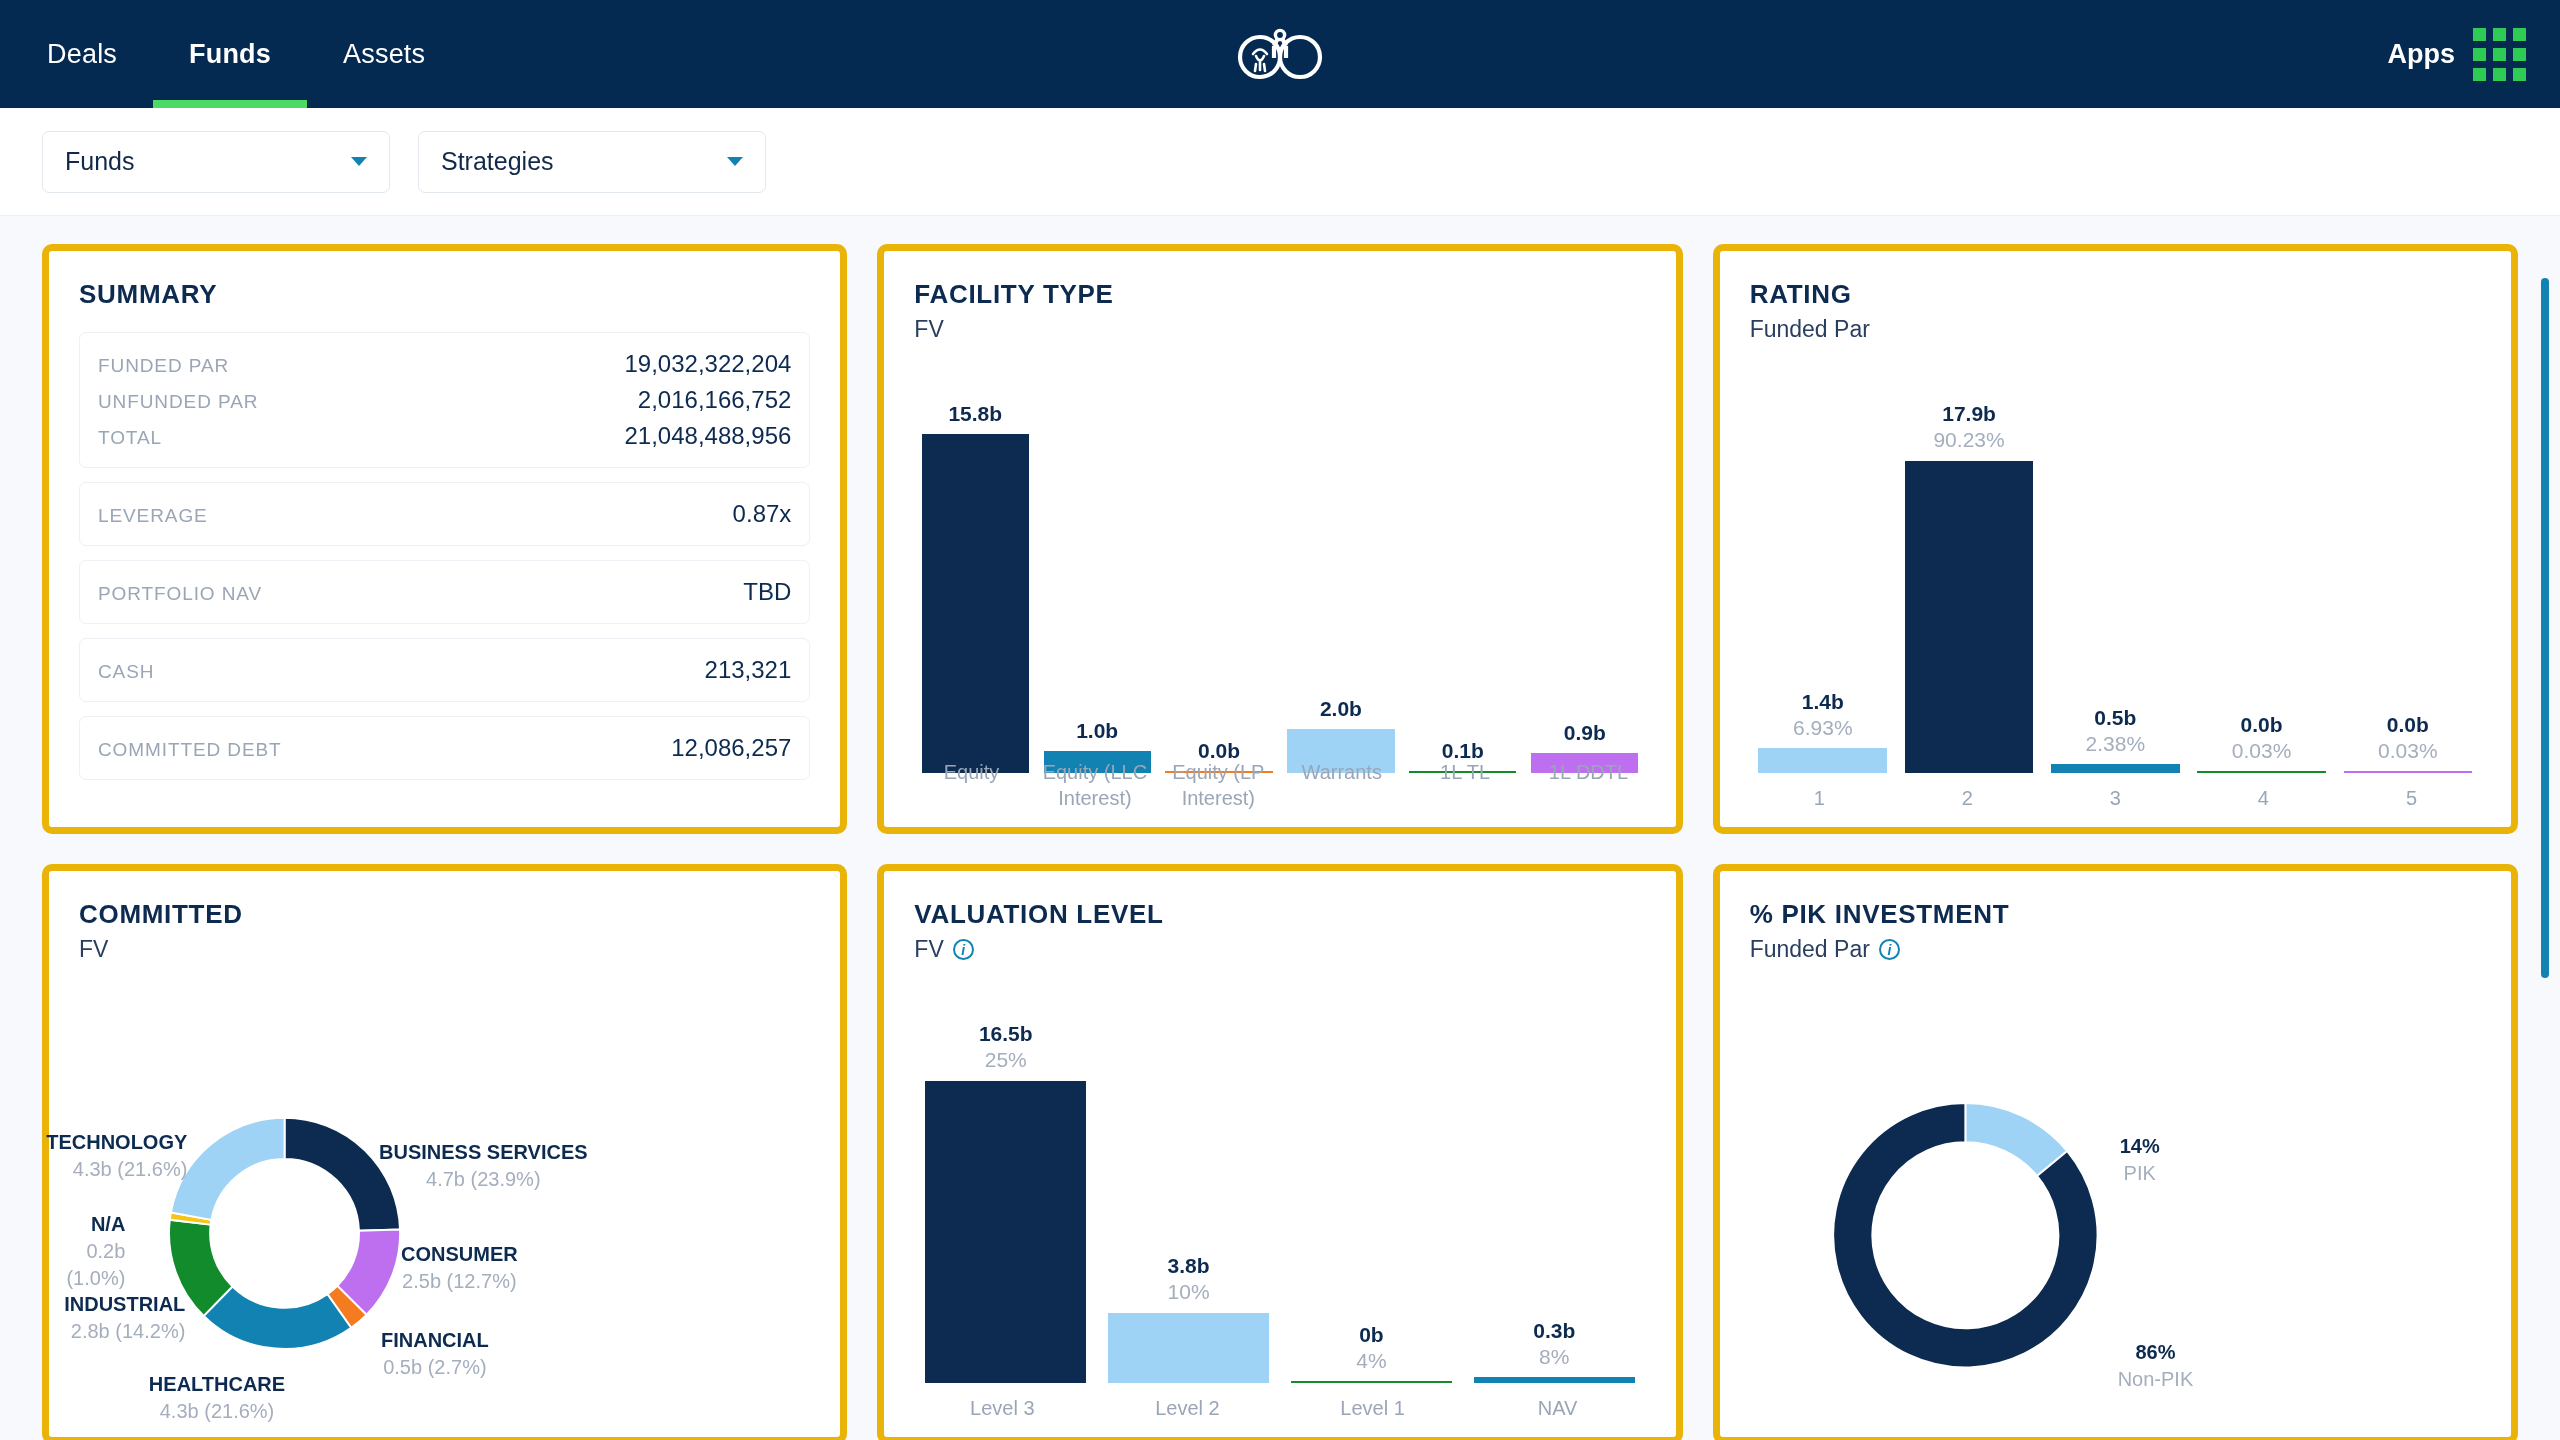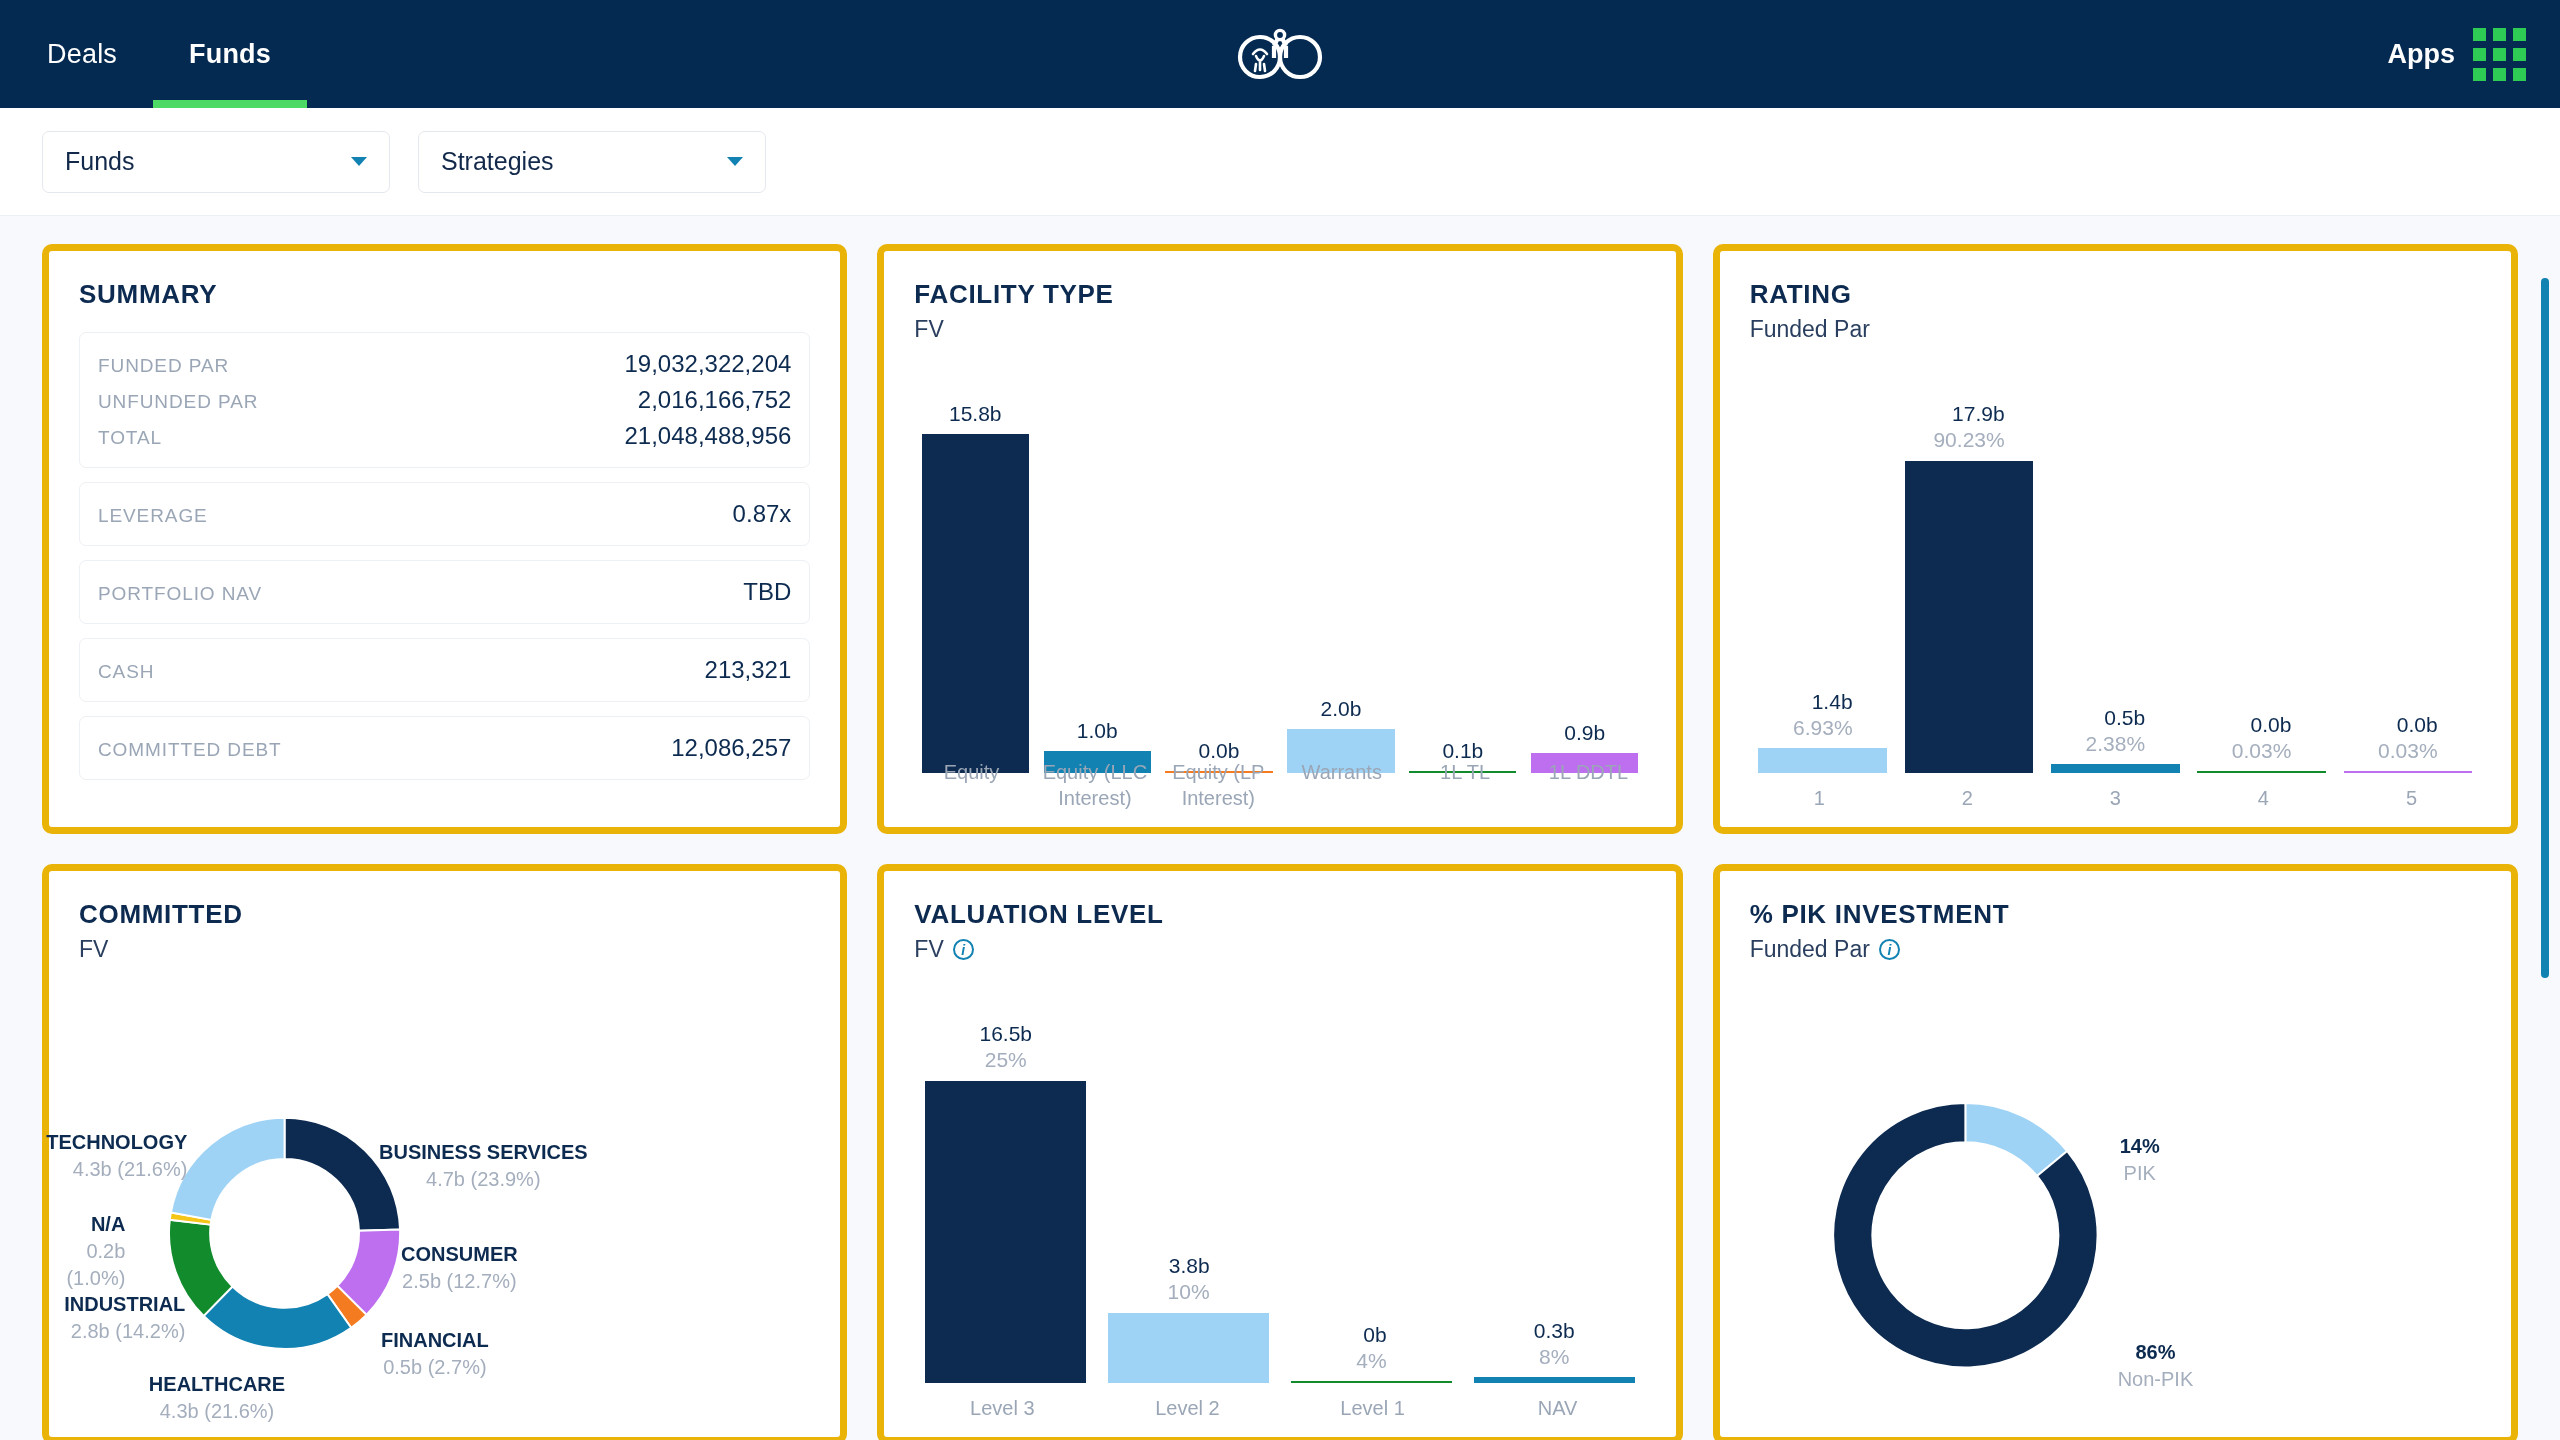--- a/index.html
+++ b/index.html
@@ -92,21 +92,21 @@
   .sum-val.bold { font-weight: normal; margin-left: 31px; }
 
   
   .barchart { position: absolute; left: 30px; right: 30px; bottom: 54px; top: 150px; }
   .bars { display: flex; align-items: flex-end; height: 100%; gap: 0; }
   .bar-col {
     flex: 1; display: flex; flex-direction: column;
     align-items: center; justify-content: flex-end; height: 100%;
   }
   .bar-lbls { text-align: center; margin-bottom: 7px; }
-  .bar-v { font-size: 21px; font-weight: normal; color: #0d2b50; line-height: 1.25; text-align: right; }
+  .bar-v { font-size: 21px; font-weight: bold; color: #0d2b50; line-height: 1.25; }
   .bar-p { font-size: 21px; color: #a4aebd; line-height: 1.25; }
   .bar-rect { width: 88%; min-height: 2px; }
   .xaxis {
     position: absolute; left: 30px; right: 30px; bottom: 16px;
     display: flex;
     gap: 9px;
   }
   .xtick {
     flex: 1; text-align: center; font-size: 20px;
     color: #9aa6b6; line-height: 1.3;
@@ -129,20 +129,23 @@
 </head>
 <body>
 
 <div class="topnav">
   <div class="nav-tabs">
     <div class="nav-tab">
       <span>Deals</span>
     </div>
     <div class="nav-tab active">
       <span>Funds</span>
+    </div>
+    <div class="nav-tab">
+      <span>Assets</span>
     </div>
   </div>
 
   <div class="logo-wrap">
     <svg width="92" height="56" viewBox="0 0 92 56">
       <circle cx="26" cy="33" r="20" fill="none" stroke="#fff" stroke-width="4.2"></circle>
       <circle cx="66" cy="33" r="20" fill="none" stroke="#fff" stroke-width="4.2"></circle>
       <path d="M40 22 L46 10 L52 22" fill="none" stroke="#fff" stroke-width="4.2" stroke-linejoin="round"></path>
       <path d="M40 22 L40 34 M52 22 L52 34" stroke="#fff" stroke-width="4.2"></path>
       <circle cx="46" cy="11" r="4.6" fill="#042a51" stroke="#fff" stroke-width="3.4"></circle>

